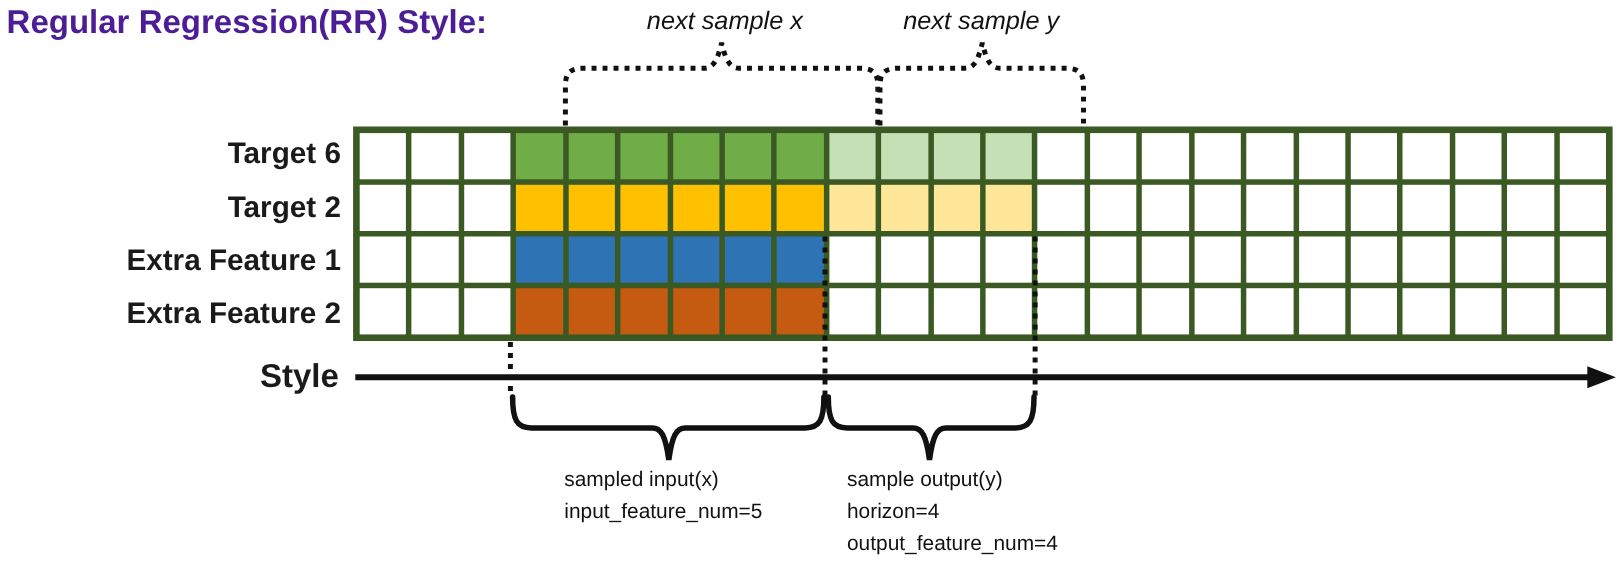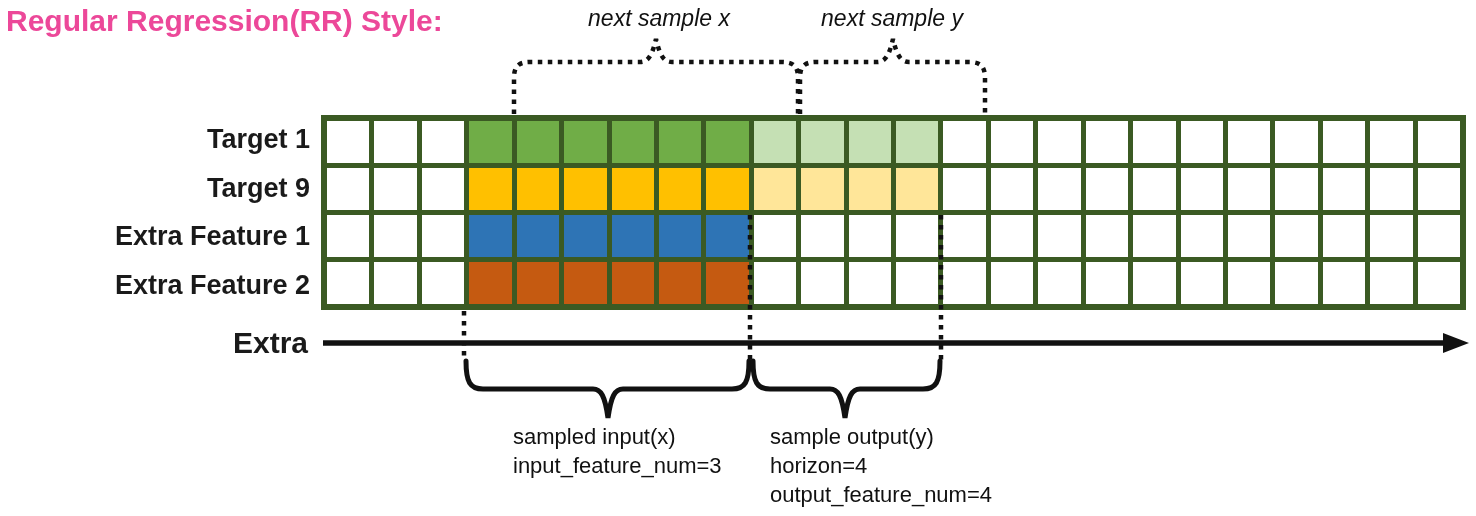--- a/index.html
+++ b/index.html
@@ -12,21 +12,21 @@
     font-family: "Liberation Sans", sans-serif;
     color: #111111;
   }
   .title {
     position: absolute;
     left: 6px;
     top: 4px;
     font-size: 30px;
     font-weight: bold;
     letter-spacing: 0px;
-    color: #ec4899;
+    color: #4c1d95;
     white-space: nowrap;
   }
   .label-next {
     position: absolute;
     top: 5px;
     transform: translateX(-50%);
     font-size: 23px;
     font-style: italic;
     white-space: nowrap;
     color: #111111;
@@ -73,41 +73,41 @@
     top: 326px;
     width: 86px;
     text-align: right;
     font-size: 30px;
     font-weight: bold;
     color: #1a1a1a;
   }
   .caption {
     position: absolute;
     top: 422px;
-    font-size: 22px;
+    font-size: 19px;
     line-height: 29px;
     color: #111111;
     white-space: nowrap;
   }
   .caption-input { left: 513px; }
   .caption-output { left: 770px; }
 </style>
 </head>
 <body>
 
 <div class="canvas">
 
   <div class="title">Regular Regression(RR) Style:</div>
 
   <div class="label-next label-x">next sample x</div>
   <div class="label-next label-y">next sample y</div>
 
   <div id="row-labels">
-      <div class="row-label" style="top: 115px;">Target 1</div>
-      <div class="row-label" style="top: 163.75px;">Target 9</div>
+      <div class="row-label" style="top: 115px;">Target 6</div>
+      <div class="row-label" style="top: 163.75px;">Target 2</div>
       <div class="row-label" style="top: 212.5px;">Extra Feature 1</div>
       <div class="row-label" style="top: 261.25px;">Extra Feature 2</div>
     </div>
 
   <div id="grid" class="grid" style="background: rgb(59, 90, 35);">
       <div class="cell" style="background: rgb(255, 255, 255);"></div>
       <div class="cell" style="background: rgb(255, 255, 255);"></div>
       <div class="cell" style="background: rgb(255, 255, 255);"></div>
       <div class="cell" style="background: rgb(112, 173, 71);"></div>
       <div class="cell" style="background: rgb(112, 173, 71);"></div>
@@ -215,25 +215,25 @@
     <path d="M 941 215 L 941 360" fill="none" stroke="#111111" stroke-width="4.5" stroke-dasharray="4.5 5.5"></path>
 
     <line x1="323" y1="343" x2="1450" y2="343" stroke="#111111" stroke-width="5.5"></line>
     <polygon points="1443,333 1469,343 1443,353" fill="#111111"></polygon>
 
     <path d="M 466 361 C 466 382 470 389 483 389 L 593 389 C 601 389 605 396 608 418 C 611 396 615 389 623 389 L 732 389 C 745 389 749 382 749 361" fill="none" stroke="#111111" stroke-width="5" stroke-linecap="round"></path>
 
     <path d="M 753 361 C 753 382 757 389 770 389 L 830 389 C 838 389 842 396 845 418 C 848 396 852 389 860 389 L 923 389 C 936 389 940 382 940 361" fill="none" stroke="#111111" stroke-width="5" stroke-linecap="round"></path>
   </svg>
 
-  <div class="time-label">Extra</div>
+  <div class="time-label">Style</div>
 
   <div class="caption caption-input">
     <div>sampled input(x)</div>
-    <div>input_feature_num=3</div>
+    <div>input_feature_num=5</div>
   </div>
 
   <div class="caption caption-output">
     <div>sample output(y)</div>
     <div>horizon=4</div>
     <div>output_feature_num=4</div>
   </div>
 
 </div>
 

